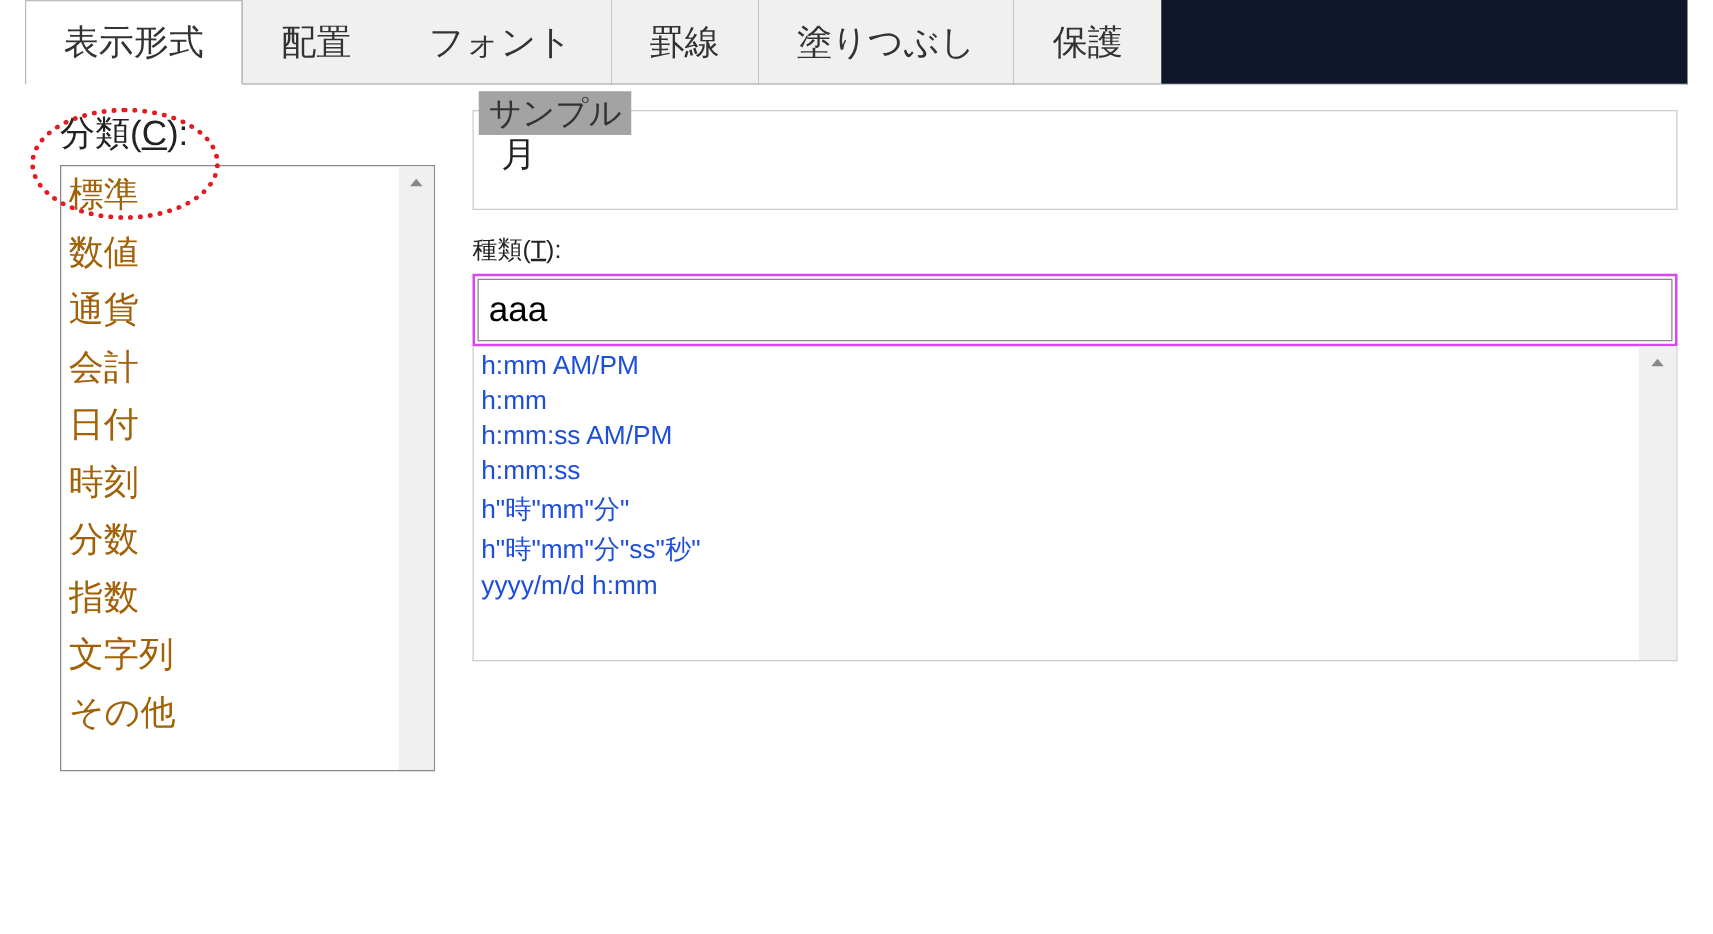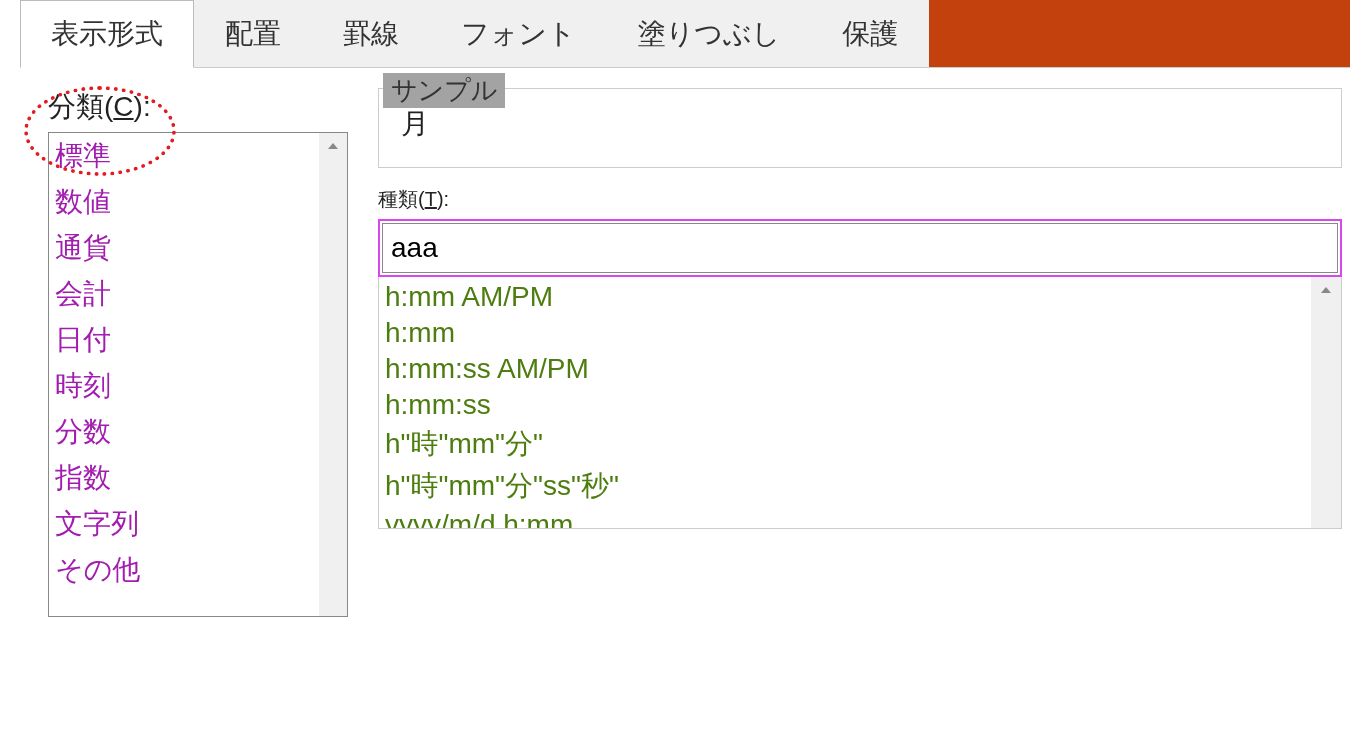--- a/index.html
+++ b/index.html
@@ -35,21 +35,21 @@
       color: #222;
       cursor: pointer;
     }
     .close-btn { font-weight: 300; }
     .tabs-container {
       padding: 0 20px;
     }
     .tabs {
       display: flex;
       border-bottom: 1px solid #ccc;
-      background: #c2410c;
+      background: #0f172a;
       text-align: center;
     }
     .tab {
       padding: 14px 30px;
       font-size: 28px;
       color: #333;
       background: #f0f0f0;
       border: 1px solid transparent;
       border-bottom: none;
       cursor: pointer;
@@ -94,21 +94,21 @@
       display: flex;
       position: relative;
     }
     .category-items {
       flex: 1;
       overflow: hidden;
     }
     .category-item {
       font-size: 28px;
       padding: 4px 6px;
-      color: #a21caf;
+      color: #a16207;
       cursor: pointer;
     }
     .scrollbar-left {
       width: 28px;
       background: #f0f0f0;
       display: flex;
       flex-direction: column;
       justify-content: flex-start;
     }
     .scroll-arrow {
@@ -165,22 +165,22 @@
       border-top: none;
       display: flex;
       height: 252px;
     }
     .type-items {
       flex: 1;
       overflow: hidden;
       padding: 2px 4px;
     }
     .type-item {
-      font-size: 28px;
-      color: #4d7c0f;
+      font-size: 21px;
+      color: #1d4ed8;
       padding: 2px 2px;
       cursor: pointer;
     }
     .scrollbar-right {
       width: 30px;
       background: #f0f0f0;
       display: flex;
       flex-direction: column;
       justify-content: flex-start;
     }
@@ -189,22 +189,22 @@
 <body>
 
 <div class="dialog">
 
   <div class="highlight-circle"></div>
 
   <div class="tabs-container">
     <div class="tabs">
       <div class="tab active">表示形式</div>
       <div class="tab">配置</div>
+      <div class="tab">フォント</div>
       <div class="tab">罫線</div>
-      <div class="tab">フォント</div>
       <div class="tab">塗りつぶし</div>
       <div class="tab">保護</div>
     </div>
   </div>
 
   <div class="content">
     <div class="left-col">
       <div class="label">
         <span>分類(</span><span class="underline">C</span><span>):</span>
       </div>

